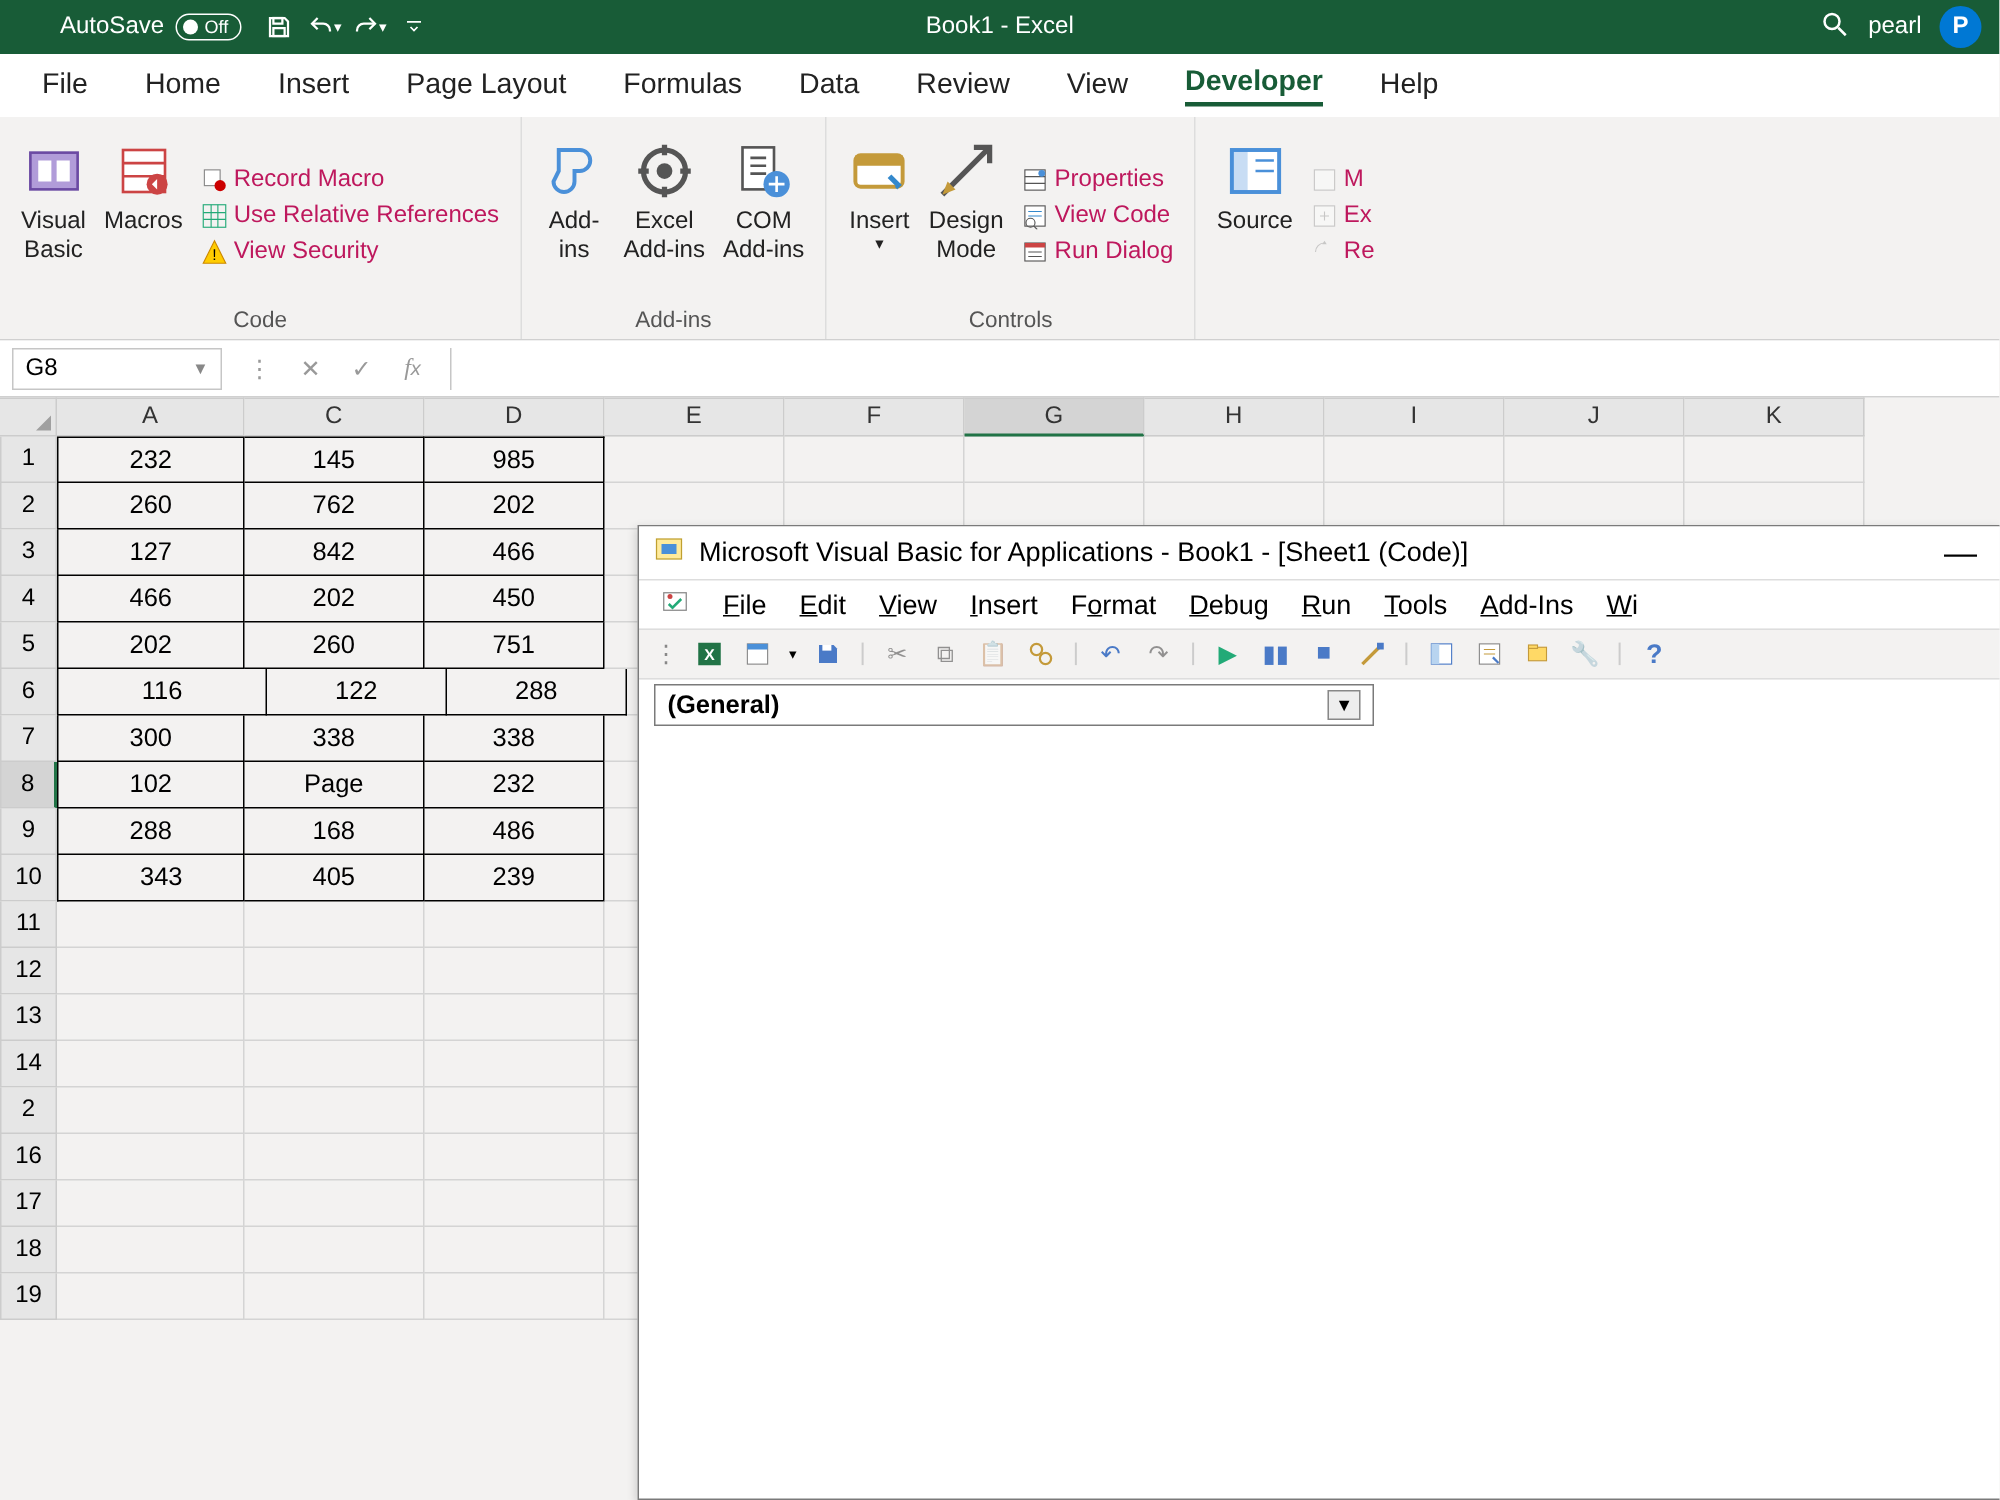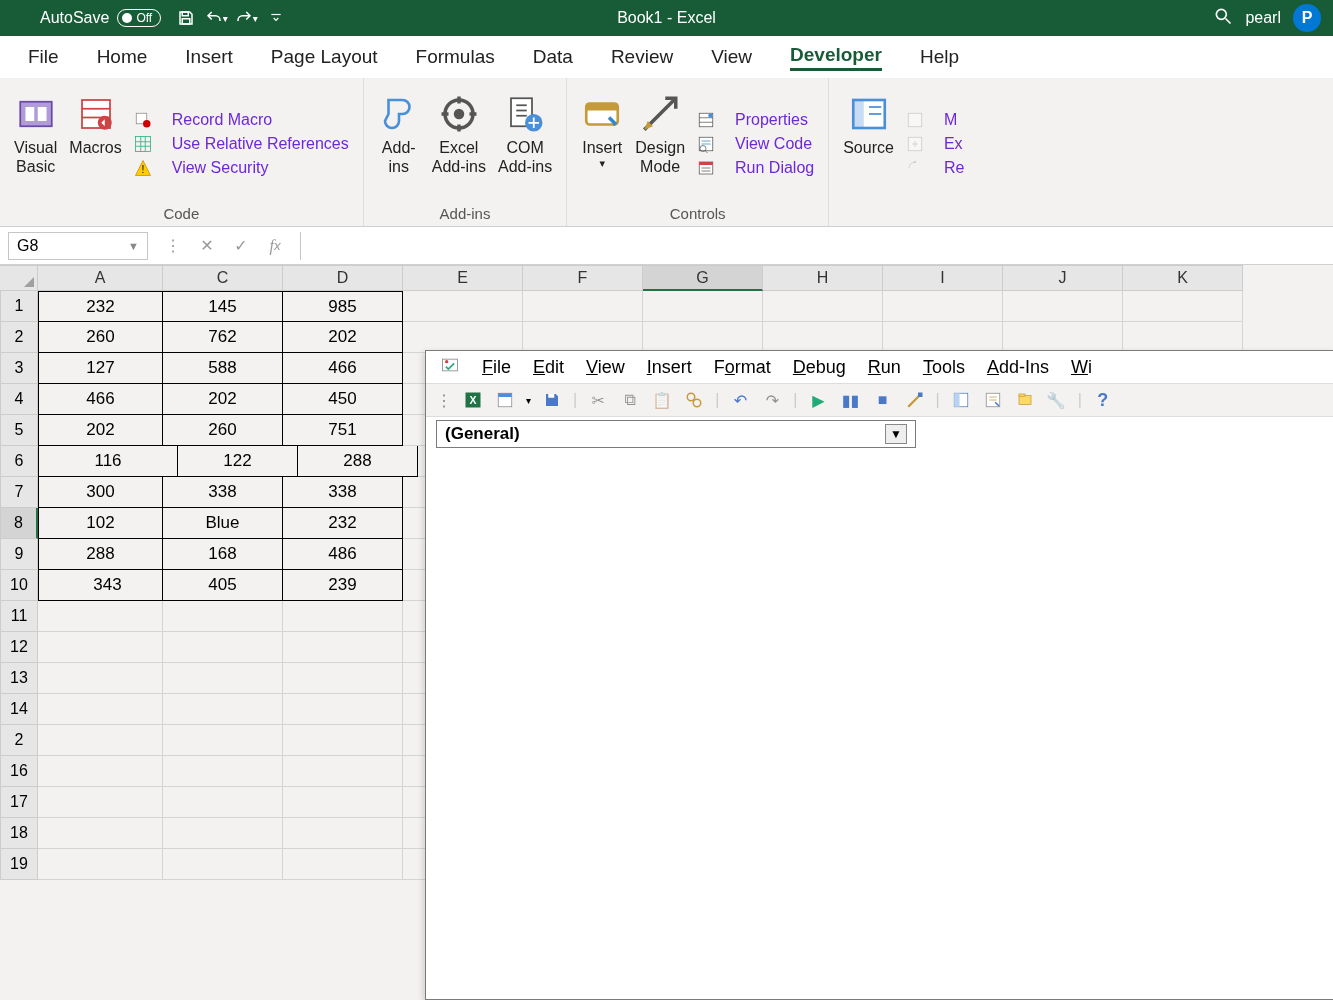--- a/index.html
+++ b/index.html
@@ -21,21 +21,21 @@
 .tab { cursor: pointer; }
 .tab.active { color: #185c37; font-weight: 600; border-bottom: 3px solid #185c37; padding-bottom: 2px; }
 
 
 .ribbon { background: #f3f2f1; display: flex; border-bottom: 1px solid #d0d0d0; }
 .group { display: flex; flex-direction: column; align-items: center; padding: 8px 14px 4px; border-right: 1px solid #ddd; }
 .group-body { display: flex; align-items: flex-start; gap: 12px; min-height: 115px; }
 .big-btn { display: flex; flex-direction: column; align-items: center; font-size: 16px; color: #222; line-height: 1.2; cursor: pointer; padding-top: 4px; }
 .big-btn .ico { height: 48px; display: flex; align-items: center; justify-content: center; }
 .small-stack { display: flex; flex-direction: column; gap: 6px; justify-content: center; height: 100%; }
-.small-btn { display: flex; align-items: center; gap: 20px; font-size: 16px; color: #6d28d9; cursor: pointer; }
+.small-btn { display: flex; align-items: center; gap: 4px; font-size: 16px; color: #be185d; cursor: pointer; }
 .group-label { font-size: 15px; color: #555; margin-top: 4px; }
 
 
 .formula-bar { background: #fff; height: 38px; display: flex; align-items: center; border-bottom: 1px solid #d0d0d0; }
 .namebox { width: 140px; margin: 0 8px; border: 1px solid #c6c6c6; height: 28px; display: flex; align-items: center; padding: 0 8px; font-size: 16px; background: #fff; justify-content: space-between; }
 .fb-btn { width: 34px; height: 38px; display: flex; align-items: center; justify-content: center; color: #999; }
 .fx { font-style: italic; font-family: "Times New Roman", serif; }
 .formula-input { flex: 1; height: 28px; border-left: 1px solid #c6c6c6; margin-left: 8px; }
 
 
@@ -376,21 +376,21 @@
         <div class="cell" style="width: 120px;"></div>
         <div class="cell" style="width: 120px;"></div>
         <div class="cell" style="width: 120px;"></div>
         <div class="cell" style="width: 120px;"></div>
         <div class="cell" style="width: 120px;"></div>
         <div class="cell" style="width: 120px;"></div>
       </div>
       <div class="row">
         <div class="row-h">3</div>
         <div class="cell data" style="width: 125px;">127</div>
-        <div class="cell data" style="width: 120px;">588</div>
+        <div class="cell data" style="width: 120px;">842</div>
         <div class="cell data" style="width: 120px;">466</div>
         <div class="cell" style="width: 120px;"></div>
         <div class="cell" style="width: 120px;"></div>
         <div class="cell" style="width: 120px;"></div>
         <div class="cell" style="width: 120px;"></div>
         <div class="cell" style="width: 120px;"></div>
         <div class="cell" style="width: 120px;"></div>
         <div class="cell" style="width: 120px;"></div>
       </div>
       <div class="row">
@@ -441,21 +441,21 @@
         <div class="cell" style="width: 120px;"></div>
         <div class="cell" style="width: 120px;"></div>
         <div class="cell" style="width: 120px;"></div>
         <div class="cell" style="width: 120px;"></div>
         <div class="cell" style="width: 120px;"></div>
         <div class="cell" style="width: 120px;"></div>
       </div>
       <div class="row">
         <div class="row-h sel">8</div>
         <div class="cell data" style="width: 125px;">102</div>
-        <div class="cell data" style="width: 120px;">Blue</div>
+        <div class="cell data" style="width: 120px;">Page</div>
         <div class="cell data" style="width: 120px;">232</div>
         <div class="cell" style="width: 120px;"></div>
         <div class="cell" style="width: 120px;"></div>
         <div class="cell" style="width: 120px;"></div>
         <div class="cell" style="width: 120px;"></div>
         <div class="cell" style="width: 120px;"></div>
         <div class="cell" style="width: 120px;"></div>
         <div class="cell" style="width: 120px;"></div>
       </div>
       <div class="row">
@@ -598,20 +598,28 @@
         <div class="cell" style="width: 120px;"></div>
         <div class="cell" style="width: 120px;"></div>
         <div class="cell" style="width: 120px;"></div>
         <div class="cell" style="width: 120px;"></div>
         <div class="cell" style="width: 120px;"></div>
       </div>
     </div>
 </div>
 
 <div class="vba">
+  <div class="vba-title">
+    <span><svg width="20" height="20" viewBox="0 0 24 24">
+          <rect x="2" y="4" width="20" height="16" fill="#ffeb9c" stroke="#c0a030"></rect>
+          <rect x="6" y="8" width="12" height="8" fill="#4a90d9"></rect>
+        </svg></span>
+    <span>Microsoft Visual Basic for Applications - Book1 - [Sheet1 (Code)]</span>
+    <span style="margin-left:auto;font-size:22px;padding-right:6px">—</span>
+  </div>
   <div class="vba-menu">
     <span><svg width="20" height="20" viewBox="0 0 24 24">
           <rect x="3" y="5" width="18" height="14" fill="#fff" stroke="#888"></rect>
           <circle cx="8" cy="8" r="2" fill="#c44"></circle>
           <path d="M7 14l3 3 7-7" stroke="#2a7" fill="none" stroke-width="2"></path>
         </svg></span>
     <span><u>F</u>ile</span>
     <span><u>E</u>dit</span>
     <span><u>V</u>iew</span>
     <span><u>I</u>nsert</span>

